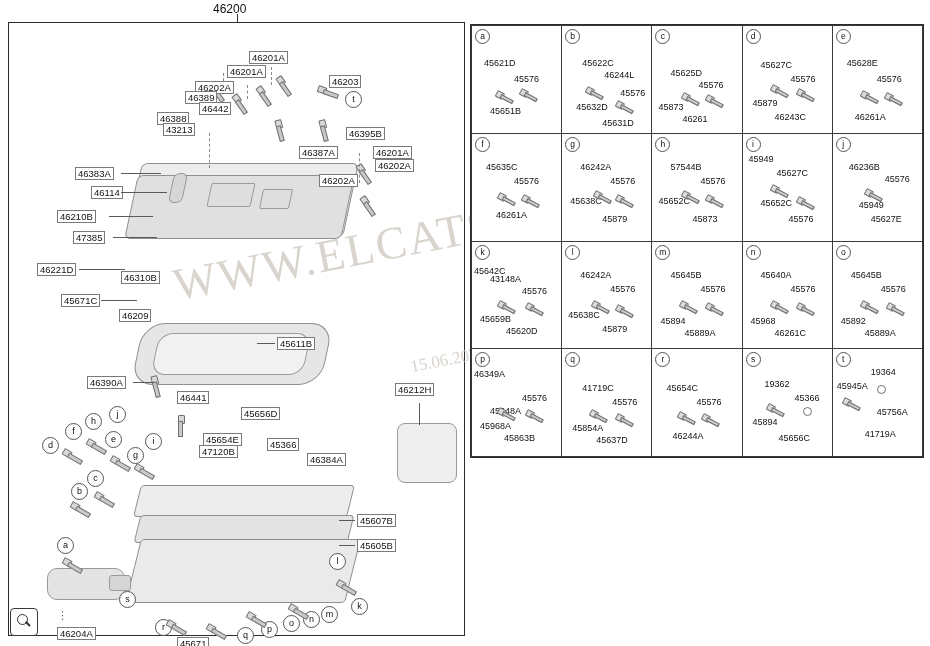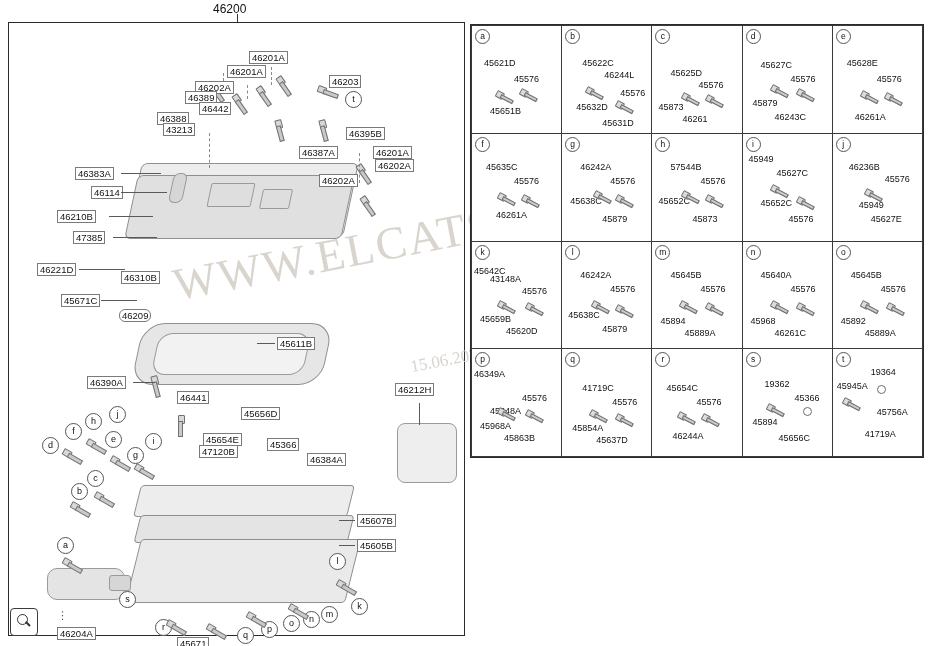--- a/index.html
+++ b/index.html
@@ -152,21 +152,21 @@
     <div class="lbl" style="left:364px;top:123px;">46201A</div>
     <div class="lbl" style="left:366px;top:136px;">46202A</div>
     <div class="lbl" style="left:310px;top:151px;">46202A</div>
     <div class="lbl" style="left:66px;top:144px;">46383A</div>
     <div class="lbl" style="left:82px;top:163px;">46114</div>
     <div class="lbl" style="left:48px;top:187px;">46210B</div>
     <div class="lbl" style="left:64px;top:208px;">47385</div>
     <div class="lbl" style="left:28px;top:240px;">46221D</div>
     <div class="lbl" style="left:112px;top:248px;">46310B</div>
     <div class="lbl" style="left:52px;top:271px;">45671C</div>
-    <div class="lbl" style="left:110px;top:286px;border-radius:6px;">46209</div>
+    <div class="lbl" style="left:110px;top:286px;">46209</div>
     <div class="lbl" style="left:268px;top:314px;">45611B</div>
     <div class="lbl" style="left:78px;top:353px;">46390A</div>
     <div class="lbl" style="left:168px;top:368px;">46441</div>
     <div class="lbl" style="left:232px;top:384px;">45656D</div>
     <div class="lbl" style="left:386px;top:360px;">46212H</div>
     <div class="lbl" style="left:194px;top:410px;">45654E</div>
     <div class="lbl" style="left:190px;top:422px;">47120B</div>
     <div class="lbl" style="left:258px;top:415px;">45366</div>
     <div class="lbl" style="left:298px;top:430px;">46384A</div>
     <div class="lbl" style="left:348px;top:491px;">45607B</div>

